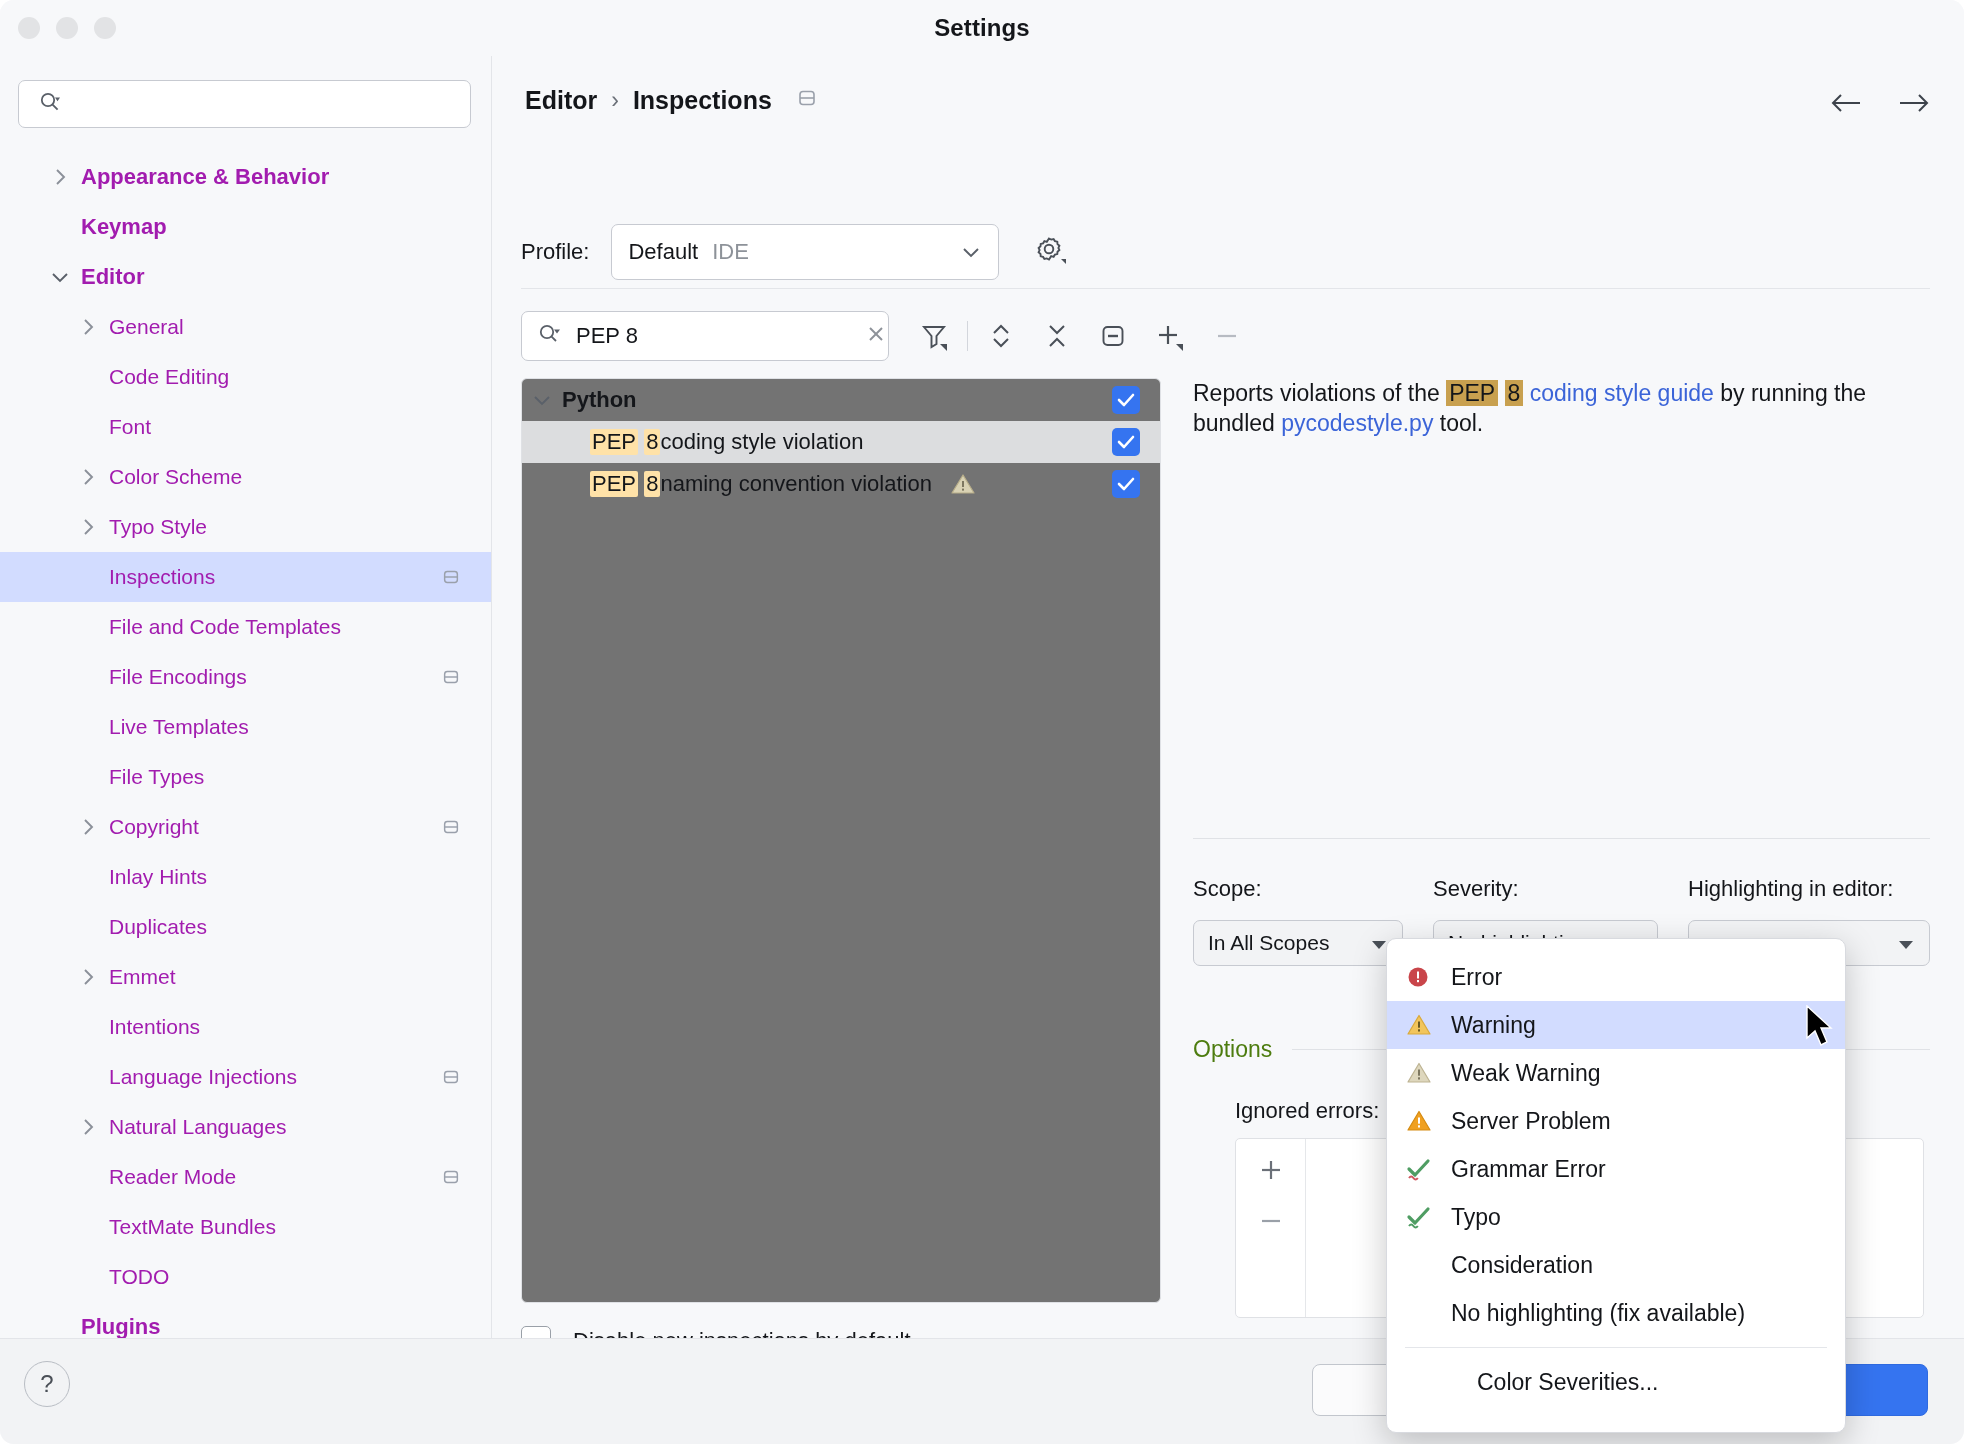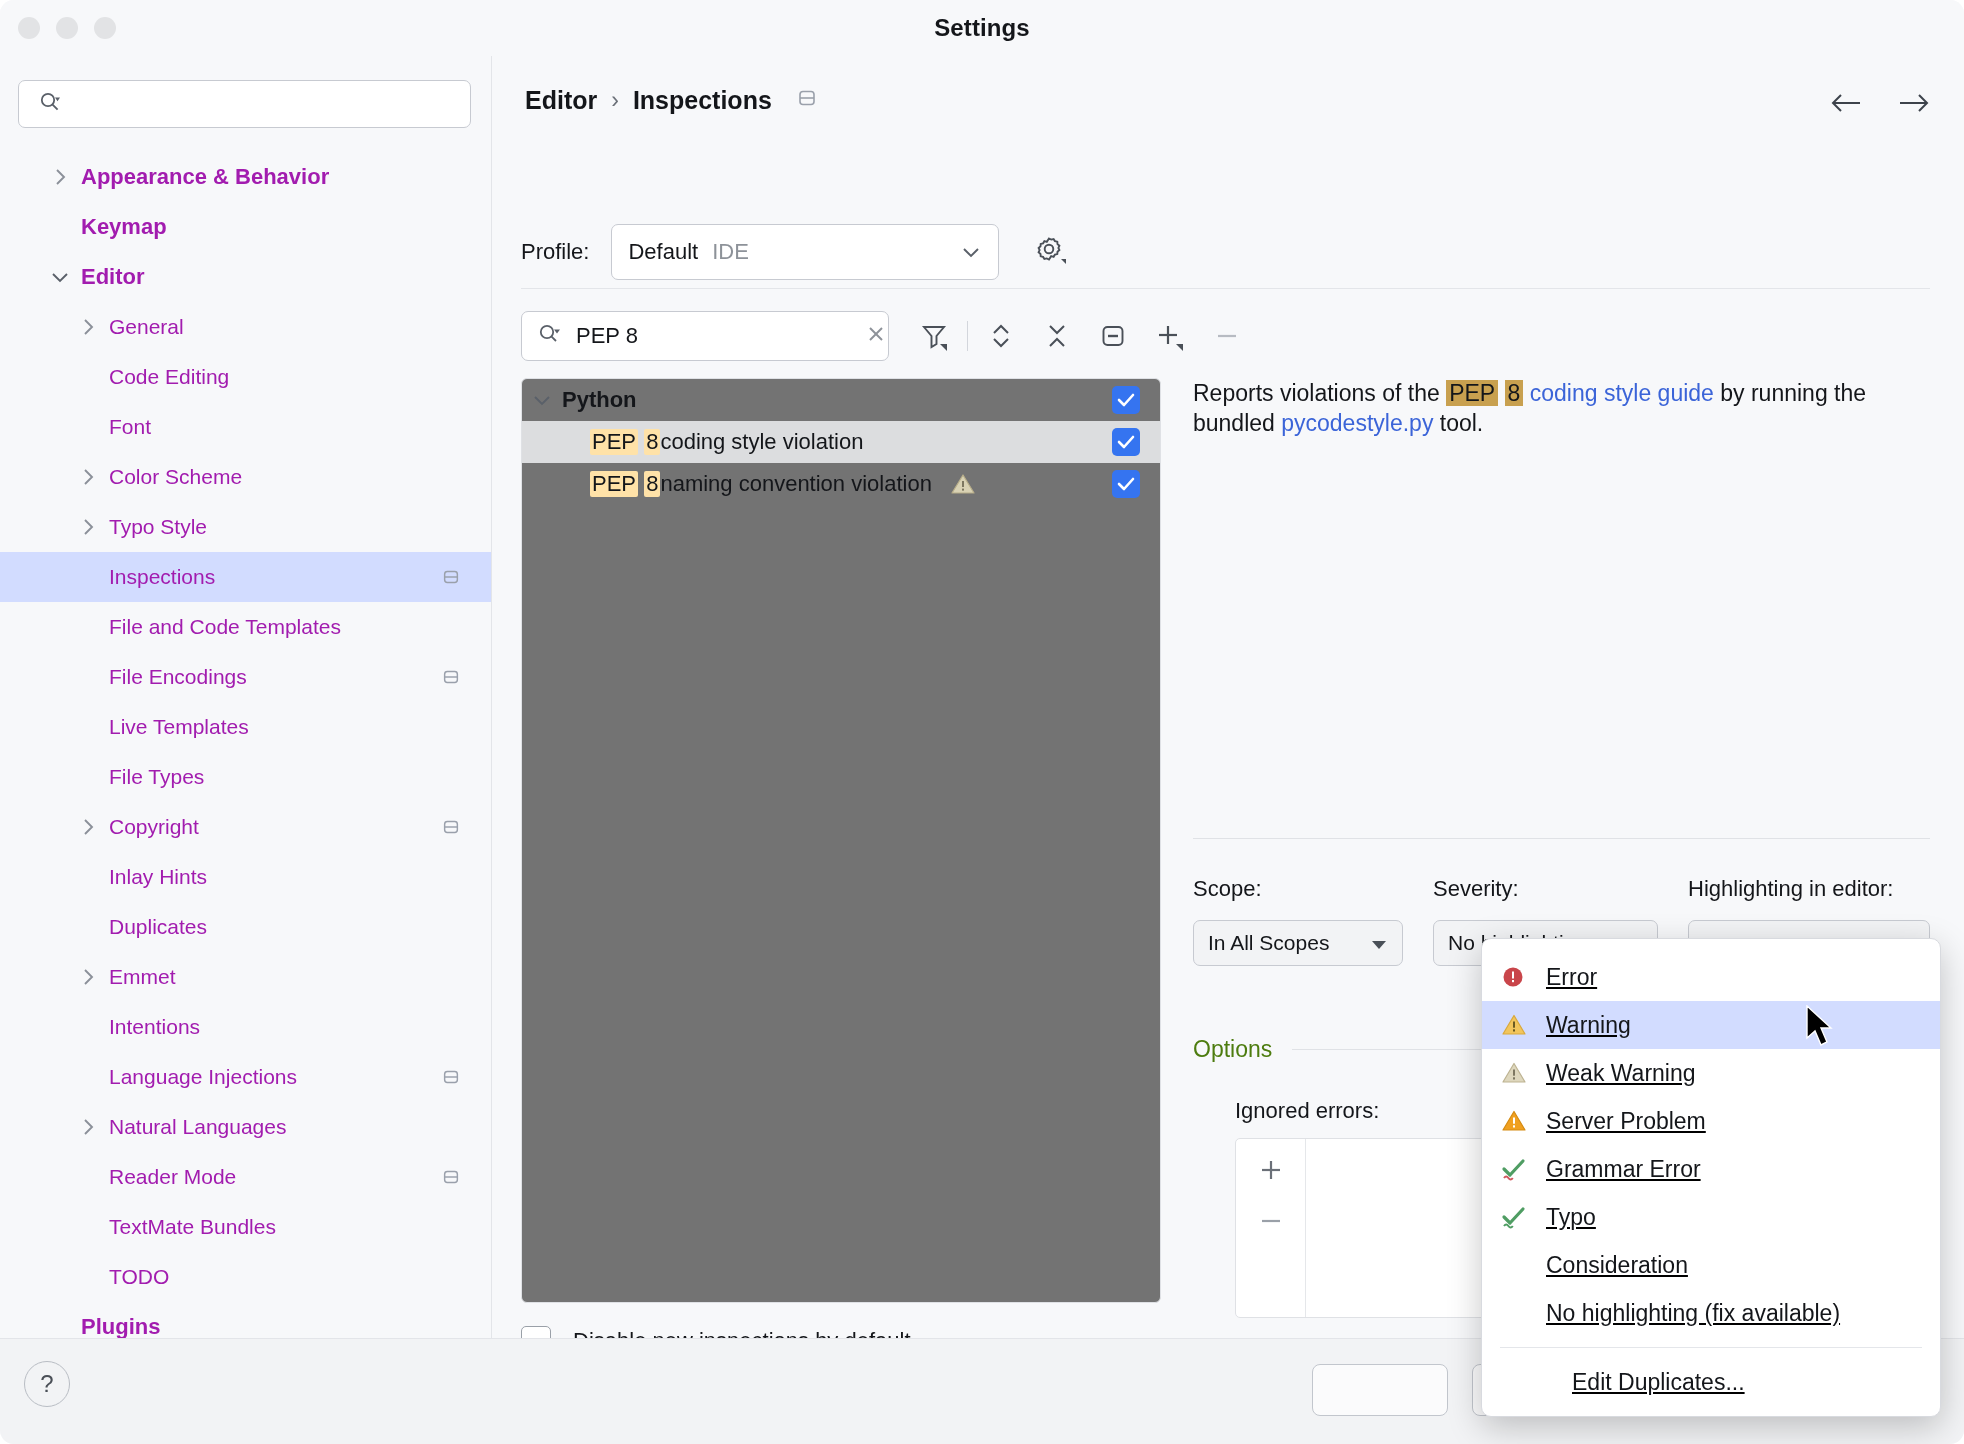--- a/index.html
+++ b/index.html
@@ -222,26 +222,25 @@
     border-radius: 8px; border: 1px solid #c2c6cd; background: #fbfbfc;
     display: flex; align-items: center; justify-content: center;
     font-size: 21px; color: #14161a;
   }
   .btn.cancel { right: 516px; width: 136px; }
   .btn.apply  { right: 352px; width: 140px; }
   .btn.ok     { right: 36px; width: 290px; background: #3574f0; border-color: #2f6ae0; color: #fff; }
 
   
   .popup {
-    position: absolute; left: 1481px; top: 938px; width: 460px;
+    position: absolute; left: 1386px; top: 938px; width: 460px;
     background: #ffffff; border: 1px solid #d8dadf; border-radius: 10px;
     box-shadow: 0 10px 34px rgba(0,0,0,.22);
-    padding: 14px 0 10px 0;
+    padding: 14px 0 26px 0;
     z-index: 50;
-    text-decoration: underline;
   }
   .pitem {
     height: 48px; display: flex; align-items: center;
     font-size: 23px; color: #14161a; padding: 0 18px;
   }
   .pitem.sel { background: #d2dcff; }
   .pitem .pico { width: 46px; display: flex; align-items: center; justify-content: flex-start; }
   .pitem .ptext { margin-left: 0; }
   .pitem.noicon .ptext { margin-left: 46px; }
   .pdiv { height: 1px; background: #e4e6ea; margin: 10px 18px; }
@@ -729,21 +728,21 @@
         <span class="ptext">Typo</span>
       </div>
       <div class="pitem noicon">
         <span class="ptext">Consideration</span>
       </div>
       <div class="pitem noicon">
         <span class="ptext">No highlighting (fix available)</span>
       </div>
       <div class="pdiv"></div>
       <div class="pitem edit">
-        <span class="ptext">Edit Duplicates...</span>
+        <span class="ptext">Color Severities...</span>
       </div>
     </div>
 
   <div class="cursor">
     <svg width="34" height="46" viewBox="0 0 34 46">
       <path d="M2 1 L2 33 L10 26 L16 40 L22 37 L16 23 L26 23 Z" fill="#000" stroke="#fff" stroke-width="1.4"></path>
     </svg>
   </div>
 
 </div>

